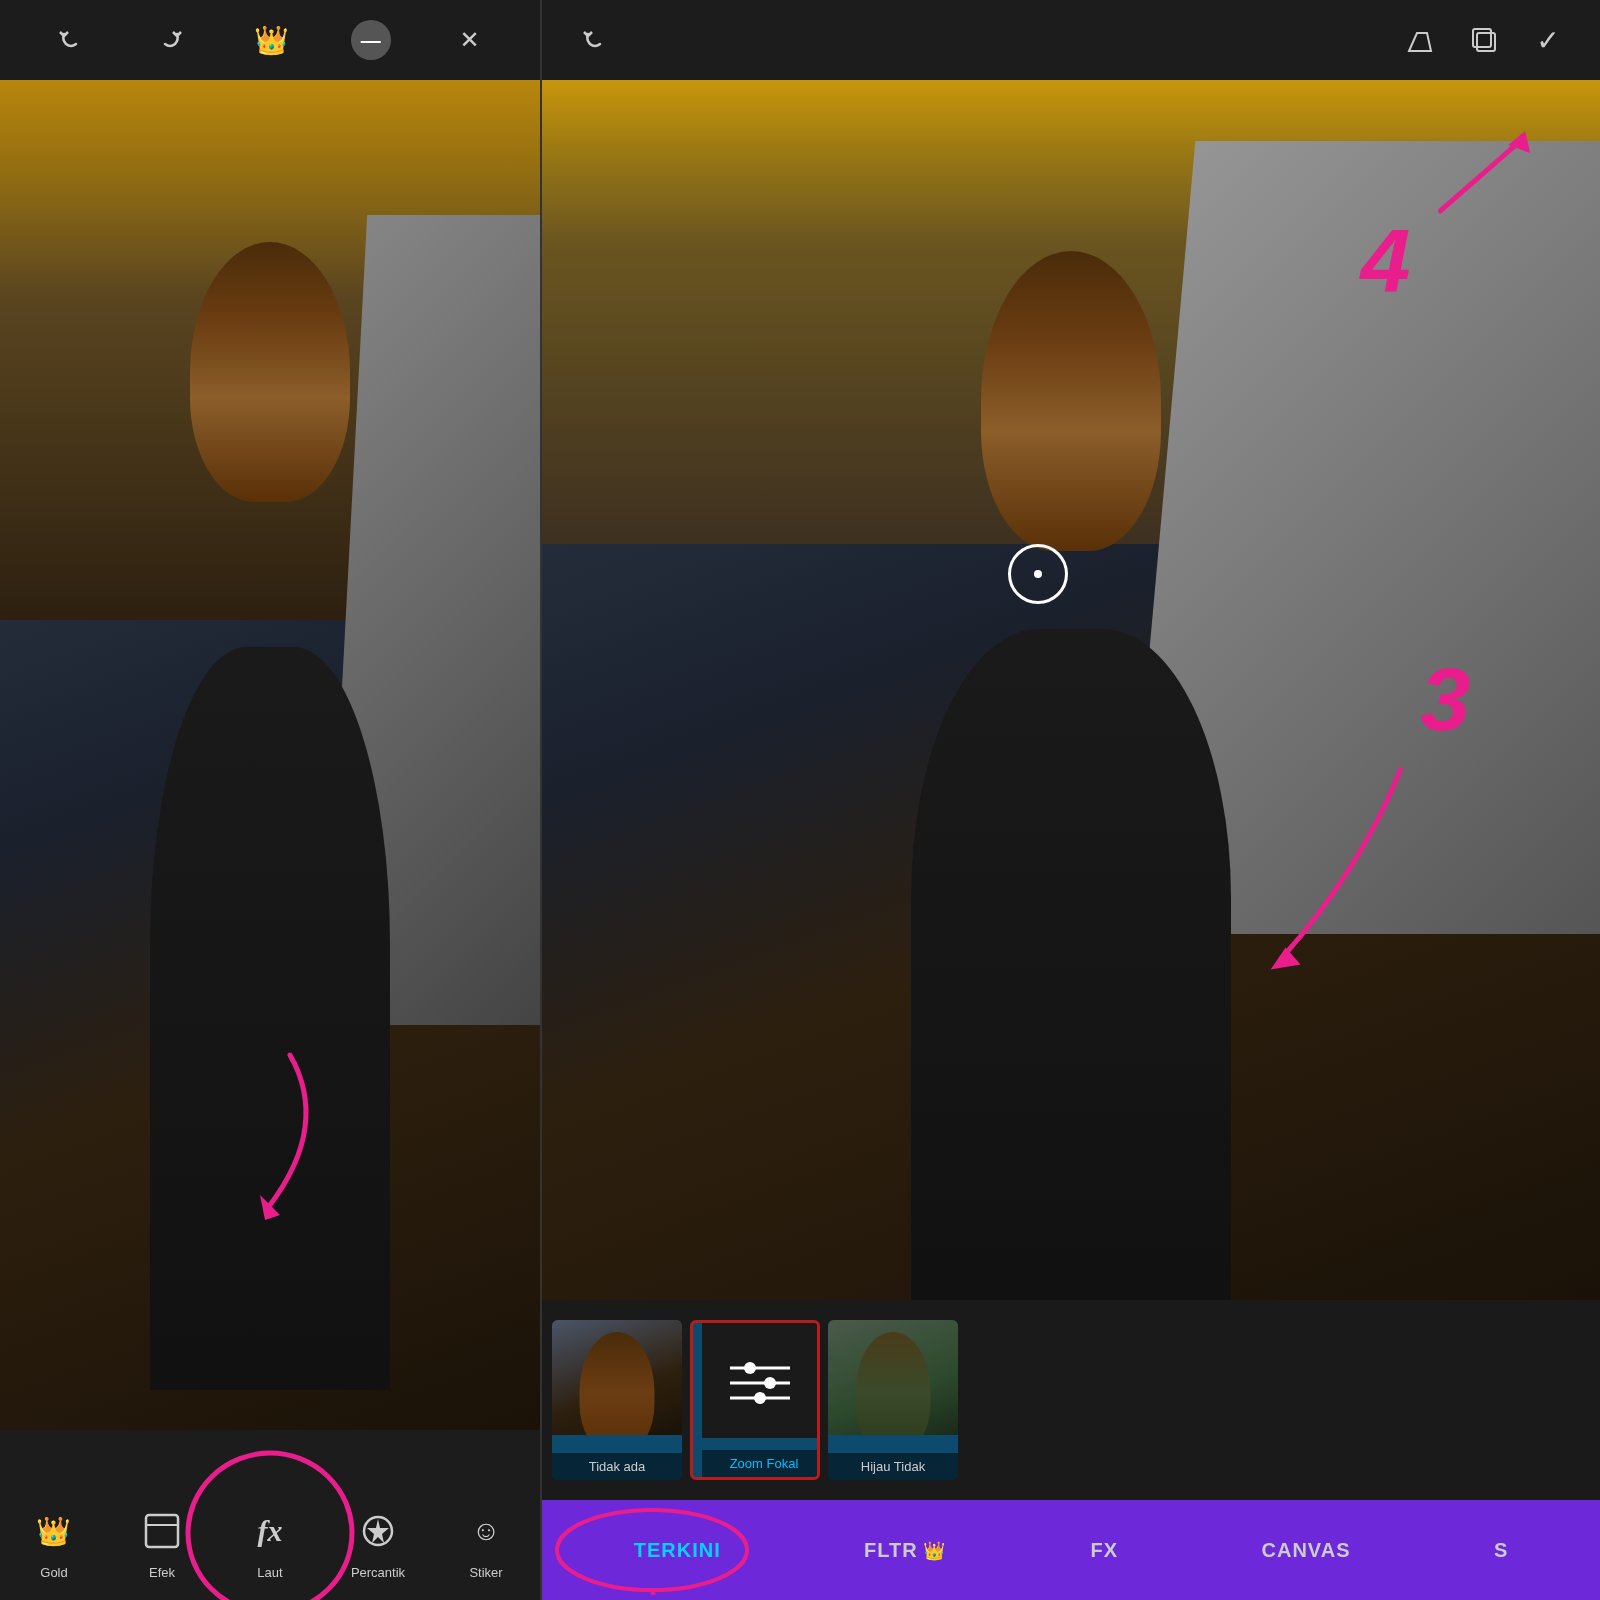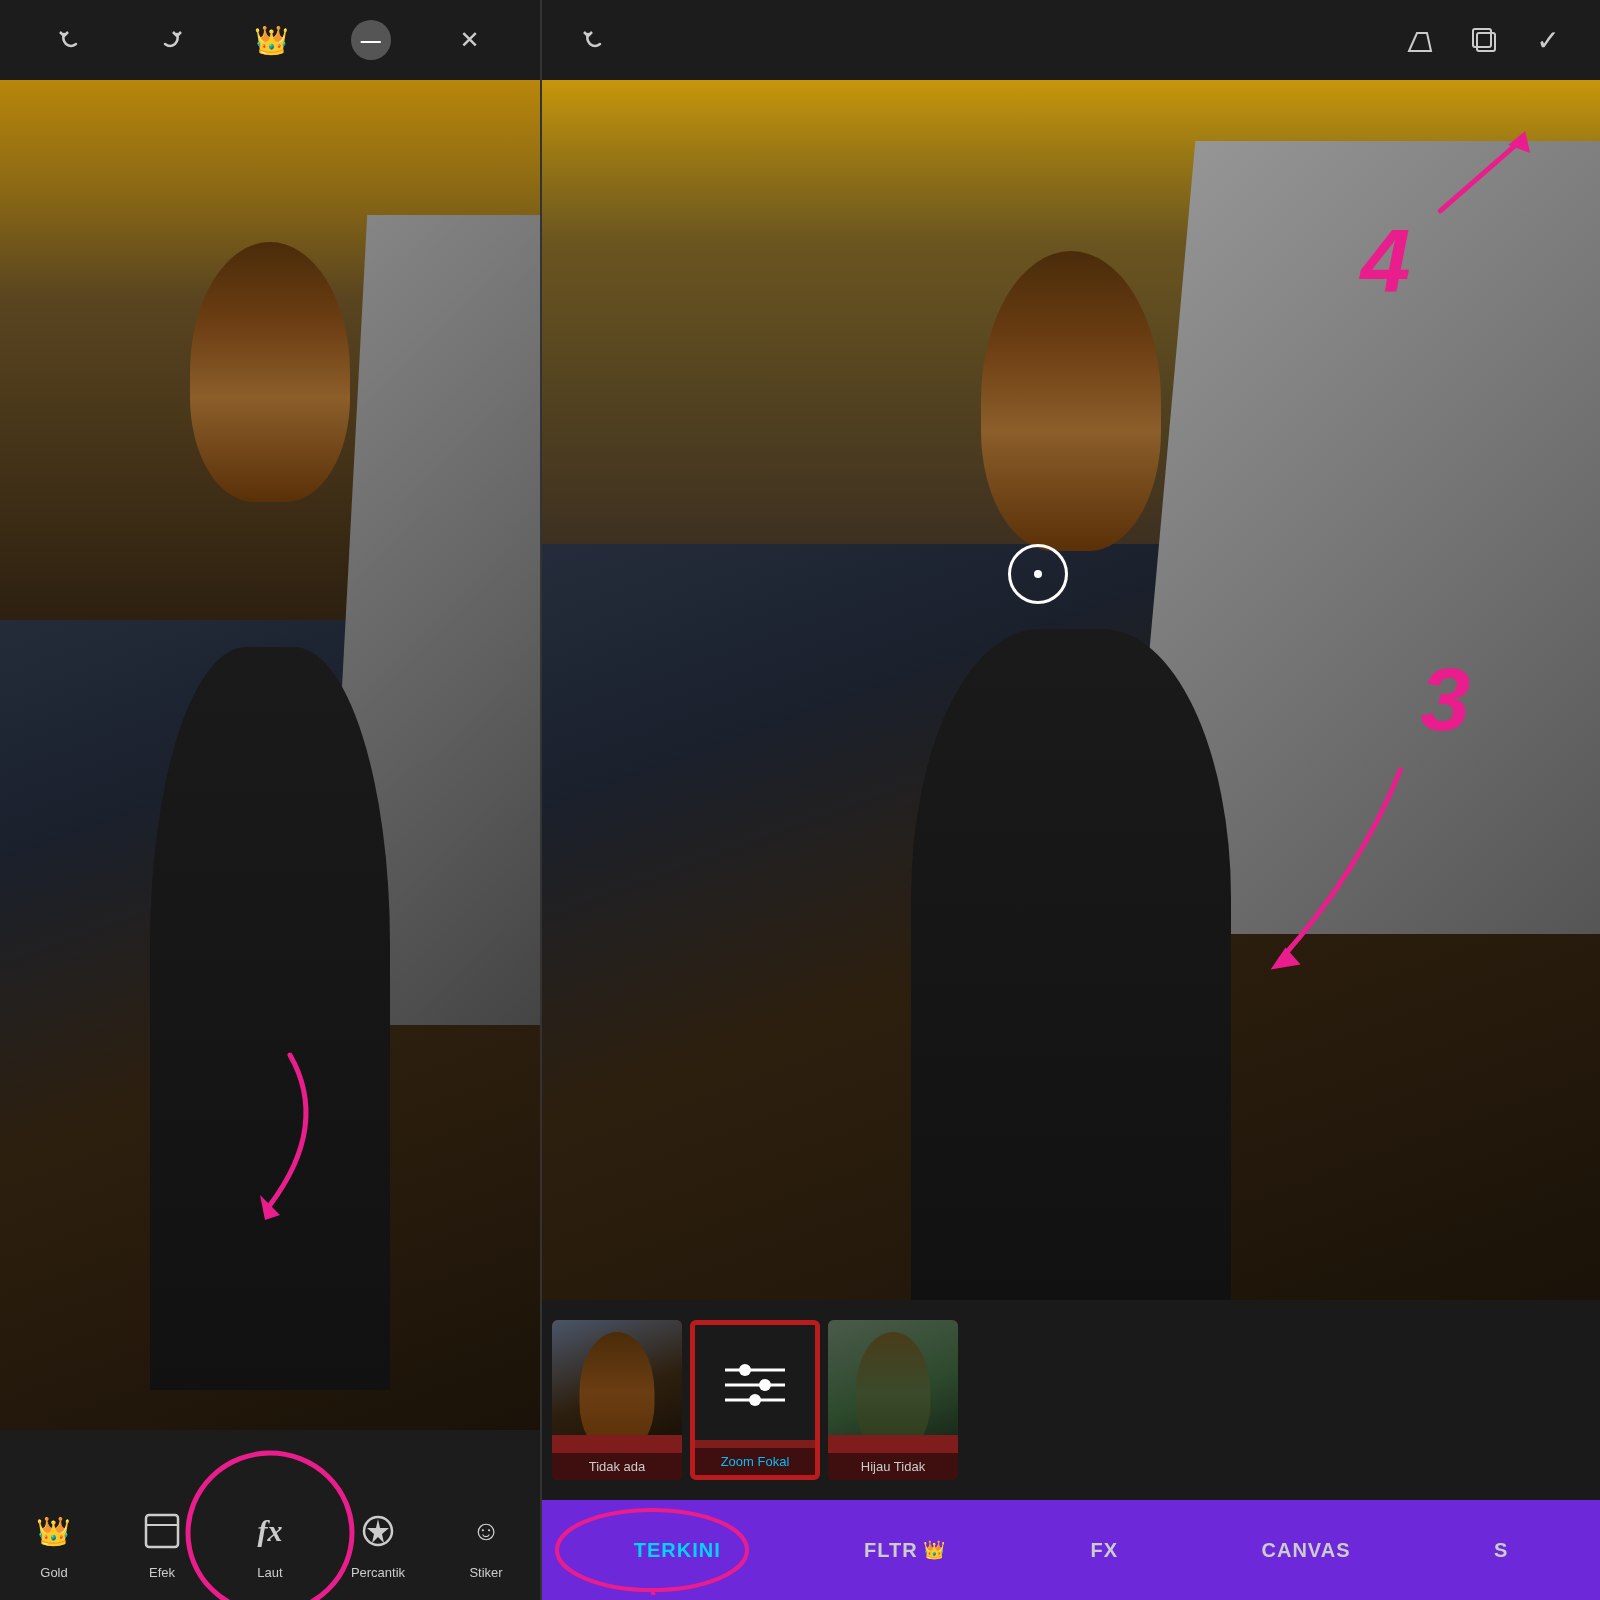--- a/index.html
+++ b/index.html
@@ -289,29 +289,30 @@
       align-items: center;
       padding: 0 10px;
       gap: 8px;
       overflow: hidden;
     }
 
     .filter-thumb {
       width: 130px;
       height: 160px;
       border-radius: 6px;
-      background: #7f1d1d;
+      background: #0c4a6e;
       flex-shrink: 0;
       position: relative;
       overflow: hidden;
       cursor: pointer;
     }
 
     .filter-thumb.selected {
-      border: 5px solid #b91c1c;
+      border: 3px solid #b91c1c;
+      padding-left: 9px;
     }
 
     .filter-thumb-img {
       width: 100%;
       height: 115px;
       background: linear-gradient(160deg, #4a5568 0%, #2d1f0e 60%, #1a1208 100%);
       position: relative;
       overflow: hidden;
     }
 
@@ -352,21 +353,21 @@
       font-weight: bold;
       letter-spacing: 1px;
     }
 
     .nav-item.active {
       color: #00d4ff;
     }
 
     .nav-item-crown {
       display: flex;
-      align-items: flex-start;
+      align-items: flex-end;
       gap: 6px;
     }
 
     
     .svg-annotations {
       position: absolute;
       top: 0; left: 0;
       width: 100%;
       height: 100%;
       pointer-events: none;

